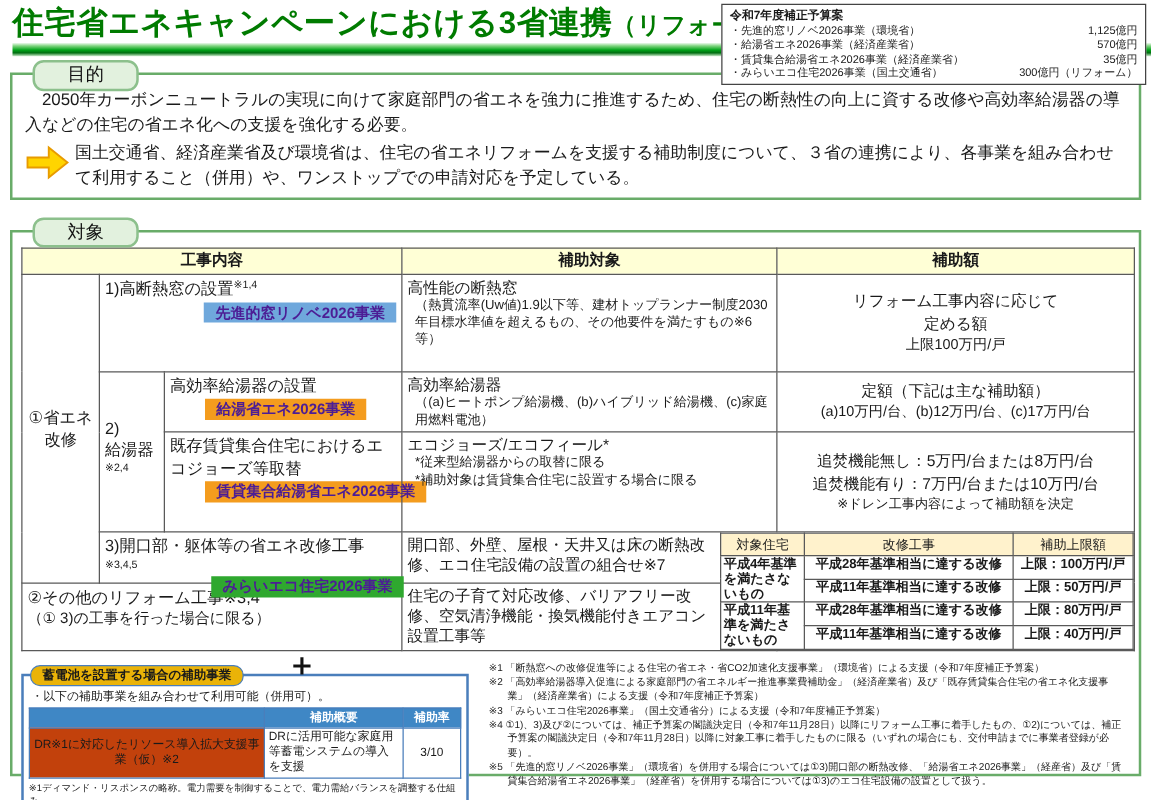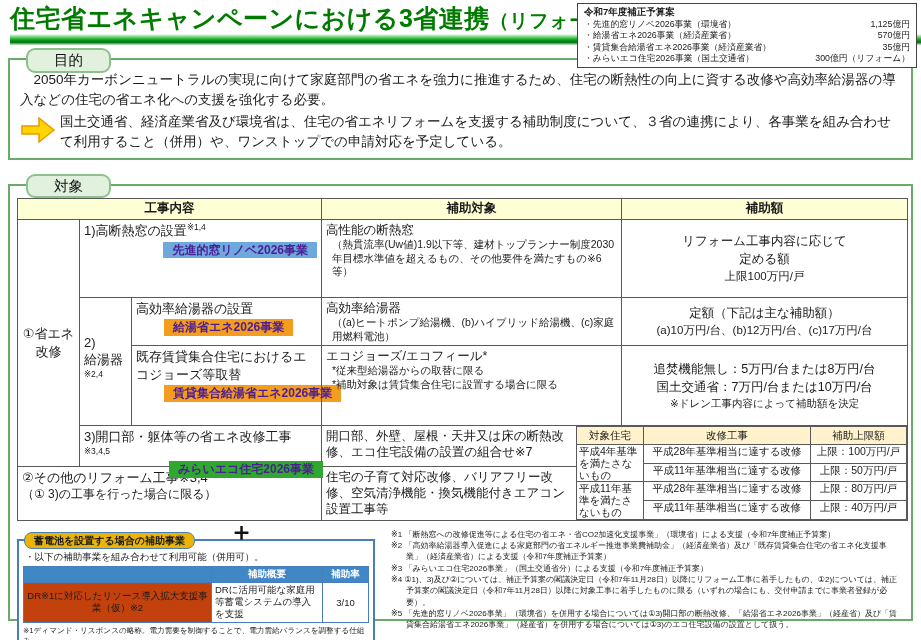--- a/index.html
+++ b/index.html
@@ -63,21 +63,21 @@
   .r3 { height: 40px; } .r4 { height: 46px; }
   .r3 .work { position: relative; }
   .badge.abs { position: absolute; right: -2px; bottom: -12px; z-index: 3; }
   .pad-right { padding-right: 50px !important; }
   .nested-cell { padding: 0 !important; vertical-align: top !important; }
 
   
   table.nested { position: relative; z-index: 2; border-collapse: collapse; table-layout: fixed;
     margin-left: -46px; width: calc(100% + 46px); background: #fff; height: 100%; }
   table.nested col.n1 { width: 67px; } table.nested col.n3 { width: 96px; }
-  table.nested th, table.nested td { border: 1px solid #595959; font-size: 10.5px; padding: 0 2px; }
+  table.nested th, table.nested td { border: 1px solid #595959; font-size: 10.5px; padding: 0 2px; font-weight: bold; }
   table.nested th { background: #FFF2CC; font-weight: normal; text-align: center; height: 18px; }
   table.nested td { height: 16px; line-height: 1.15; }
   td.nwork { text-align: center; }
   td.nlimit { text-align: center; white-space: nowrap; }
   td.ngroup { text-align: left; vertical-align: middle; }
 
   
   .bottom-row { display: flex; margin-top: 8px; position: relative; align-items: flex-start; }
   .plus-sign { position: absolute; left: 212px; top: -14px; font-size: 25px; font-weight: bold; color: #111; z-index: 4; }
 
@@ -199,21 +199,21 @@
           <span>既存賃貸集合住宅におけるエコジョーズ等取替</span>
           <span class="badge orange">賃貸集合給湯省エネ2026事業</span>
         </td>
         <td class="subject">
           <div>エコジョーズ/エコフィール*</div>
           <div class="note">*従来型給湯器からの取替に限る</div>
           <div class="note">*補助対象は賃貸集合住宅に設置する場合に限る</div>
         </td>
         <td class="amount">
           <div>追焚機能無し：5万円/台または8万円/台</div>
-          <div>国土交通省：7万円/台または10万円/台</div>
+          <div>追焚機能有り：7万円/台または10万円/台</div>
           <div class="tiny">※ドレン工事内容によって補助額を決定</div>
         </td>
       </tr>
       <tr class="r3">
         <td colspan="2" class="work">
           <span>3)開口部・躯体等の省エネ改修工事</span><sup>※3,4,5</sup>
           <span class="badge green abs">みらいエコ住宅2026事業</span>
         </td>
         <td class="subject pad-right">
           <div>開口部、外壁、屋根・天井又は床の断熱改修、エコ住宅設備の設置の組合せ※7</div>

